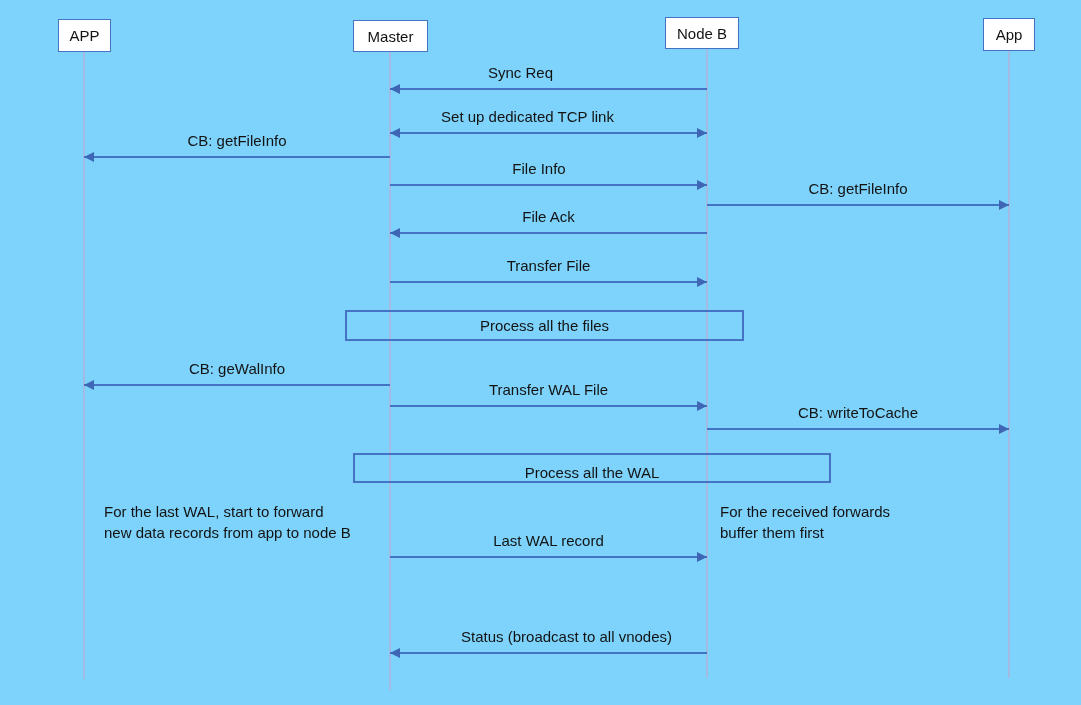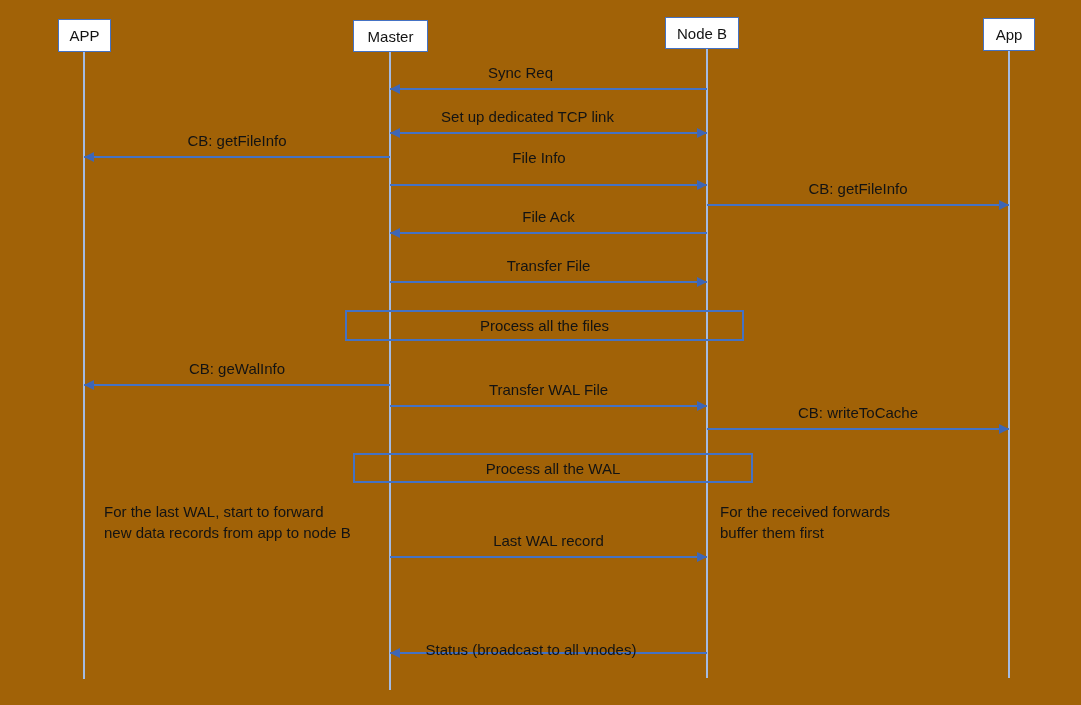--- a/index.html
+++ b/index.html
@@ -9,21 +9,21 @@
     width: 1081px;
     height: 705px;
     position: relative;
     overflow: hidden;
   }
   #diagram {
     position: absolute;
     left: 0; top: 0;
     width: 1081px;
     height: 705px;
-    background: #a16207;
+    background: #7dd3fc;
   }
   .actor-box {
     position: absolute;
     border: 1.6px solid #4472C4;
     background: #ffffff;
     display: flex;
     align-items: center;
     justify-content: center;
     font-size: 15px;
     color: #131313;
@@ -105,21 +105,21 @@
     <div class="msg-label" style="left: 390px; top: 63px; width: 261px;">Sync Req</div>
     <div class="msg-line" style="left: 390px; top: 132px; width: 317px;"></div>
     <div class="arrowhead left" style="left: 390px; top: 128px;"></div>
     <div class="arrowhead right" style="left: 697px; top: 128px;"></div>
     <div class="msg-label" style="left: 390px; top: 107px; width: 275px;">Set up dedicated TCP link</div>
     <div class="msg-line" style="left: 84px; top: 156px; width: 306px;"></div>
     <div class="arrowhead left" style="left: 84px; top: 152px;"></div>
     <div class="msg-label" style="left: 84px; top: 131px; width: 306px;">CB: getFileInfo</div>
     <div class="msg-line" style="left: 390px; top: 184px; width: 317px;"></div>
     <div class="arrowhead right" style="left: 697px; top: 180px;"></div>
-    <div class="msg-label" style="left: 390px; top: 148px; width: 298px;">File Info</div>
+    <div class="msg-label" style="left: 390px; top: 159px; width: 298px;">File Info</div>
     <div class="msg-line" style="left: 707px; top: 204px; width: 302px;"></div>
     <div class="arrowhead right" style="left: 999px; top: 200px;"></div>
     <div class="msg-label" style="left: 707px; top: 179px; width: 302px;">CB: getFileInfo</div>
     <div class="msg-line" style="left: 390px; top: 232px; width: 317px;"></div>
     <div class="arrowhead left" style="left: 390px; top: 228px;"></div>
     <div class="msg-label" style="left: 390px; top: 207px; width: 317px;">File Ack</div>
     <div class="msg-line" style="left: 390px; top: 281px; width: 317px;"></div>
     <div class="arrowhead right" style="left: 697px; top: 277px;"></div>
     <div class="msg-label" style="left: 390px; top: 256px; width: 317px;">Transfer File</div>
     <div class="msg-line" style="left: 84px; top: 384px; width: 306px;"></div>
@@ -129,24 +129,24 @@
     <div class="arrowhead right" style="left: 697px; top: 401px;"></div>
     <div class="msg-label" style="left: 390px; top: 380px; width: 317px;">Transfer WAL File</div>
     <div class="msg-line" style="left: 707px; top: 428px; width: 302px;"></div>
     <div class="arrowhead right" style="left: 999px; top: 424px;"></div>
     <div class="msg-label" style="left: 707px; top: 403px; width: 302px;">CB: writeToCache</div>
     <div class="msg-line" style="left: 390px; top: 556px; width: 317px;"></div>
     <div class="arrowhead right" style="left: 697px; top: 552px;"></div>
     <div class="msg-label" style="left: 390px; top: 531px; width: 317px;">Last WAL record</div>
     <div class="msg-line" style="left: 390px; top: 652px; width: 317px;"></div>
     <div class="arrowhead left" style="left: 390px; top: 648px;"></div>
-    <div class="msg-label" style="left: 390px; top: 640px; width: 282px;">Status (broadcast to all vnodes)</div>
+    <div class="msg-label" style="left: 390px; top: 627px; width: 282px; text-align: right;">Status (broadcast to all vnodes)</div>
     <div class="process-box" style="left: 345px; top: 310px; width: 399px; height: 31px;">
       <span>Process all the files</span>
     </div>
-    <div class="process-box" style="left: 353px; top: 453px; width: 400px; height: 30px;">
+    <div class="process-box" style="left: 353px; top: 453px; width: 478px; height: 30px; align-items: flex-end;">
       <span>Process all the WAL</span>
     </div>
     <div class="note" style="left: 104px; top: 501px;">For the last WAL, start to forward
 new data records from app to node B</div>
     <div class="note" style="left: 720px; top: 501px;">For the received forwards
 buffer them first</div>
   </div>
 
 </body></html>

